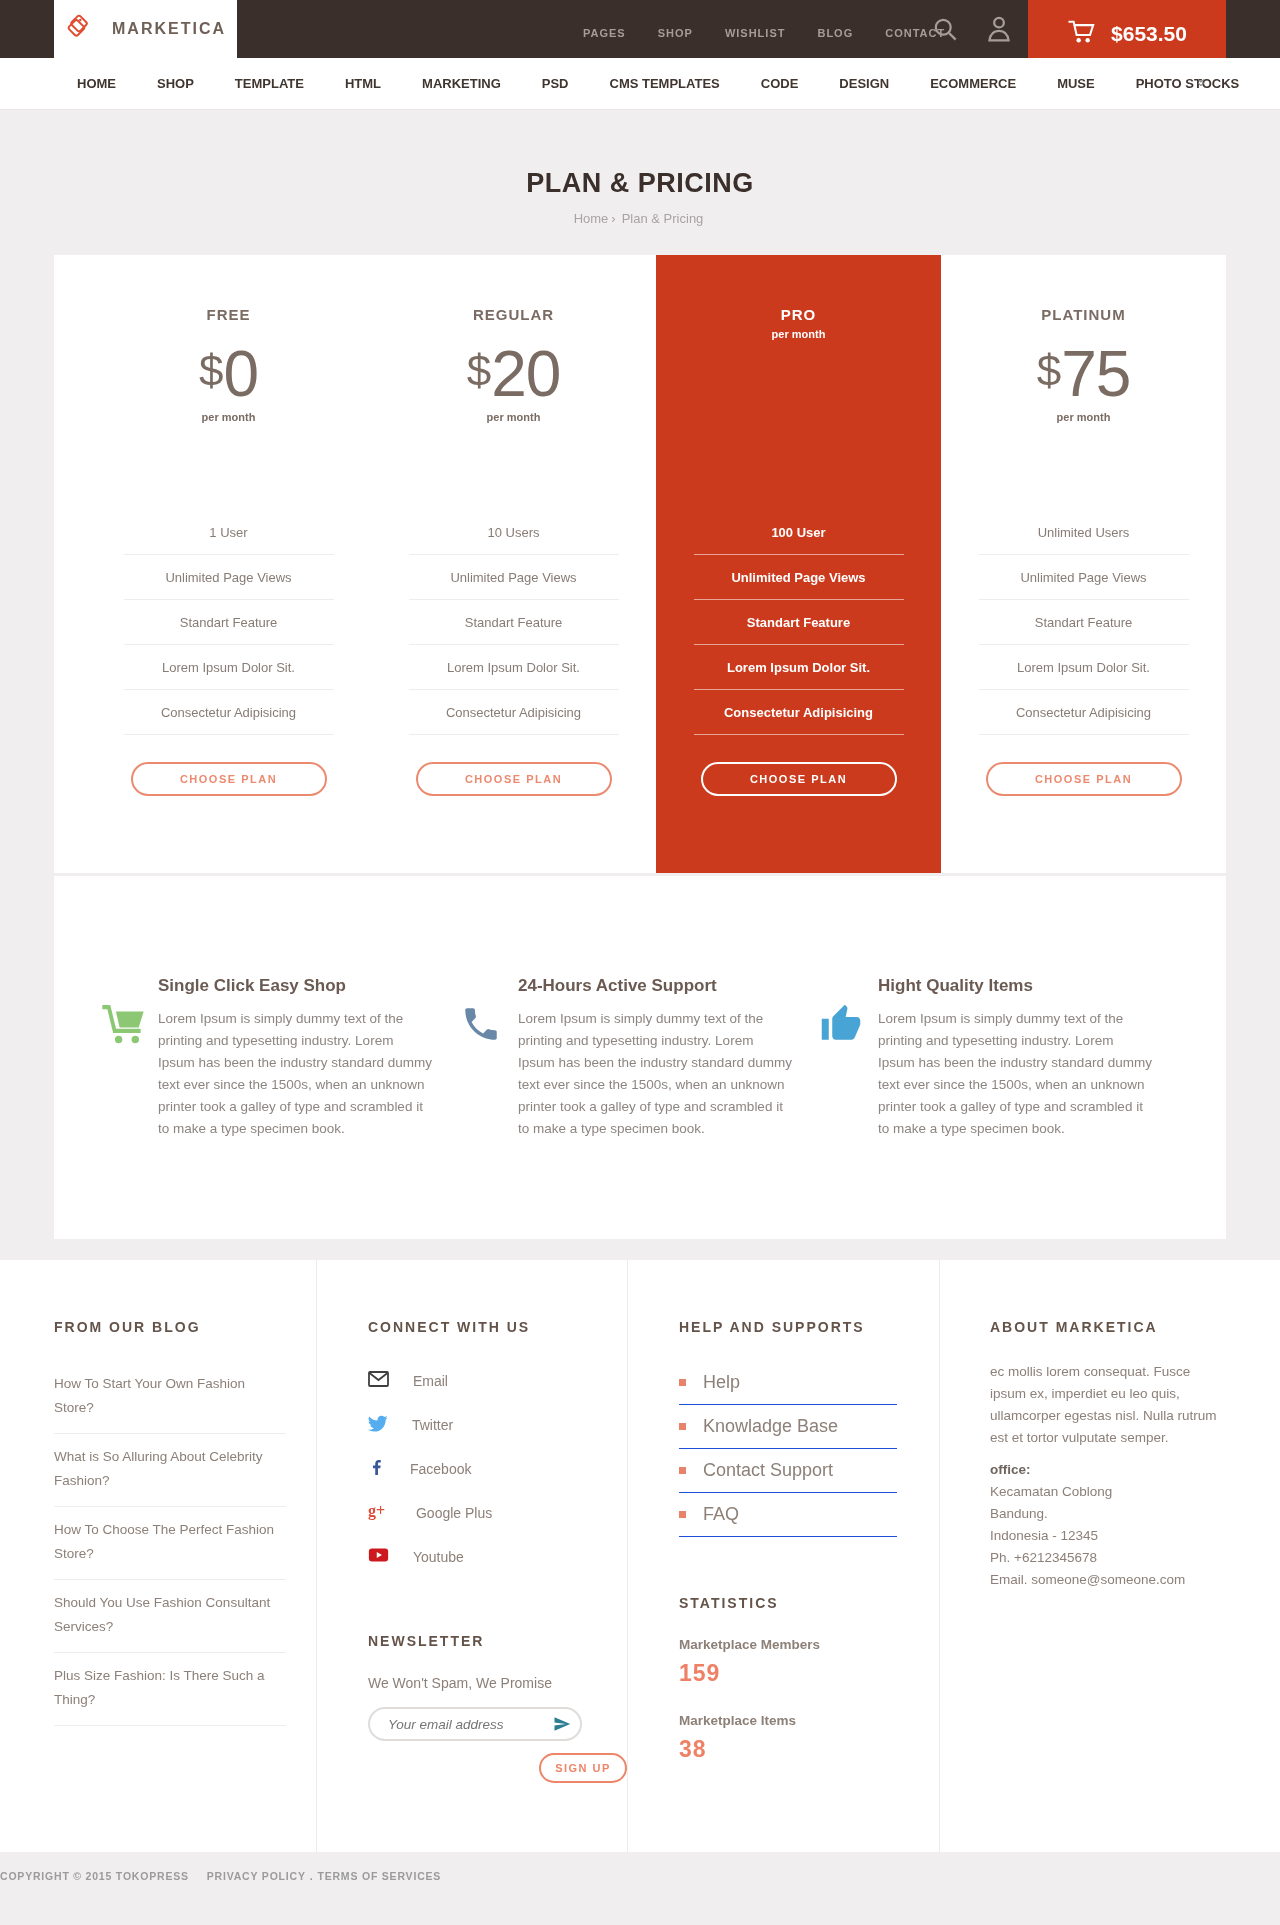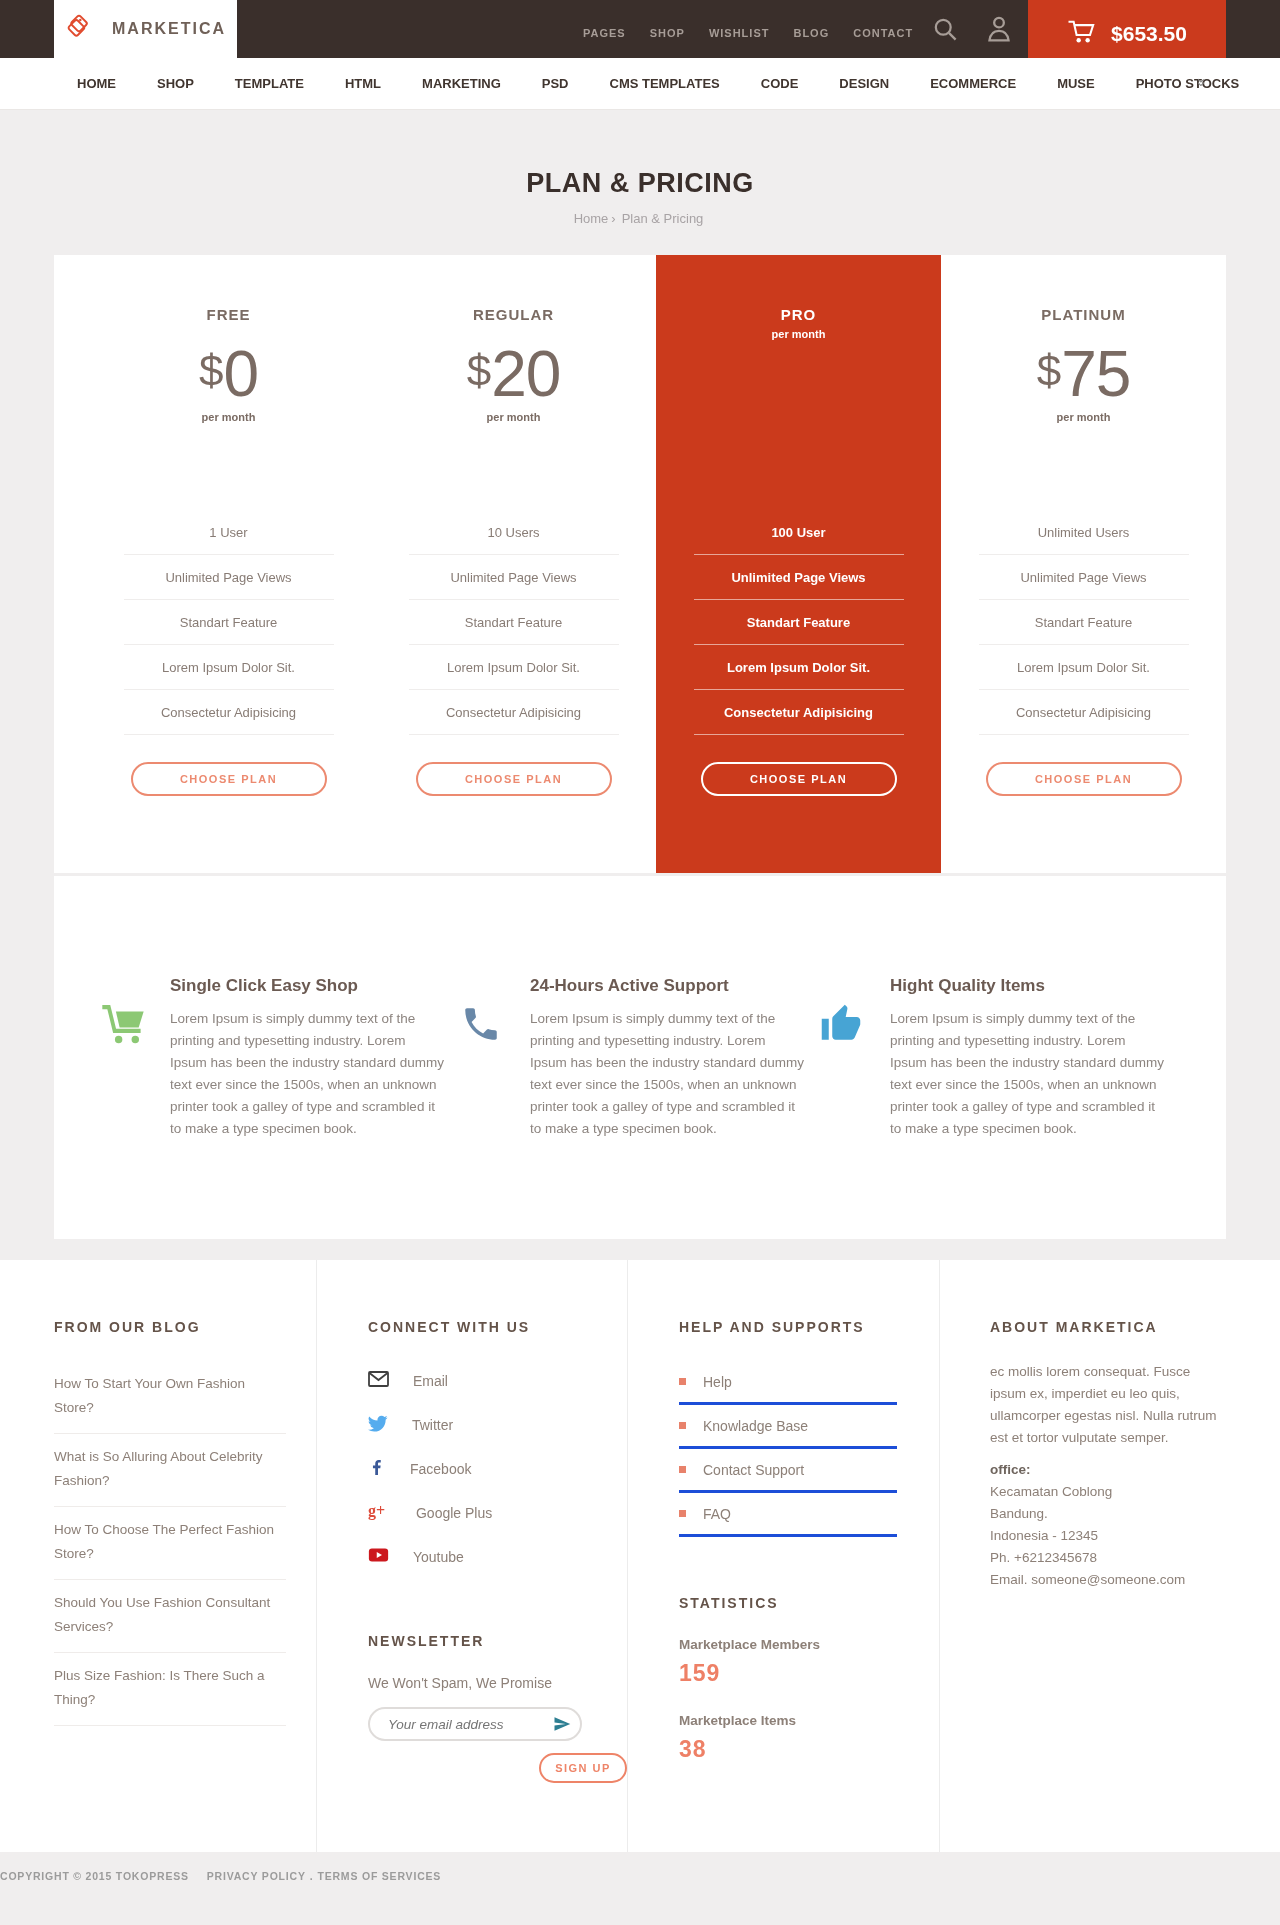--- a/index.html
+++ b/index.html
@@ -5,21 +5,21 @@
   *{box-sizing:border-box;margin:0;padding:0;}
   html,body{width:1280px;background:#f0eeee;font-family:"Liberation Sans",sans-serif;}
   a{text-decoration:none;cursor:pointer;}
   ul{list-style:none;}
 
   
   .topbar{position:relative;height:58px;background:#3a2f2b;}
   .logo{position:absolute;left:54px;top:0;width:183px;height:58px;background:#fff;
         display:flex;align-items:center;justify-content:center;gap:19px;}
   .logo-text{font-size:16px;font-weight:bold;letter-spacing:2px;color:#6f6057;}
-  .topnav{position:absolute;left:583px;top:0;height:65px;display:flex;align-items:center;gap:24px;}
+  .topnav{position:absolute;left:583px;top:0;height:65px;display:flex;align-items:center;gap:32px;}
   .topnav a{font-size:11px;font-weight:bold;letter-spacing:1px;color:#a79d97;}
   .tb-ic{position:absolute;top:16px;}
   .tb-ic.search{left:932px;}
   .tb-ic.user{left:986px;top:15px;}
   .cart{position:absolute;right:54px;top:0;width:198px;height:68px;background:#cb3a1d;
         display:flex;align-items:center;justify-content:center;gap:14px;}
   .cart-total{color:#fff;font-size:21px;font-weight:bold;}
 
   
   .mainnav{position:relative;height:52px;background:#fff;display:flex;align-items:center;
@@ -51,21 +51,21 @@
   .pro .features li{color:#fff;font-weight:bold;border-bottom-color:rgba(255,255,255,.55);}
   .choose{display:inline-block;margin-top:27px;width:196px;height:34px;line-height:30px;
           border:2px solid #ec8a70;border-radius:17px;background:transparent;
           color:#ec8a70;font-size:11px;font-weight:bold;letter-spacing:1.5px;font-family:inherit;cursor:pointer;}
   .pro .choose{border-color:#fff;color:#fff;}
 
   
   .features-card{margin-top:3px;background:#fff;display:flex;height:363px;padding:0 46px;}
   .feature{width:360px;display:flex;padding-top:100px;}
   .f-icon{width:46px;flex:none;margin-top:27px;}
-  .f-body{margin-left:24px;}
+  .f-body{margin-left:12px;}
   .f-title{font-size:17px;font-weight:bold;color:#6b5a52;}
   .f-text{margin-top:12px;width:274px;font-size:13.5px;line-height:22px;color:#8d8580;}
 
   
   .site-footer{margin-top:21px;background:#fff;}
   .footer-inner{margin:0 54px;display:flex;min-height:592px;}
   .fcol{padding-top:59px;}
   .fcol1{width:268px;}
   .fcol2{width:317px;padding-left:51px;border-left:1px solid #ececec;}
   .fcol3{width:318px;padding-left:51px;border-left:1px solid #ececec;}
@@ -81,22 +81,22 @@
   .nl-tag{margin-top:26px;font-size:14px;color:#8d8078;}
   .nl-box{position:relative;margin-top:16px;width:214px;}
   .nl-input{width:214px;height:34px;border:2px solid #dfdcda;border-radius:17px;background:#fff;
             padding:0 38px 0 18px;font-style:italic;font-size:13.5px;color:#7d7670;
             font-family:inherit;outline:none;}
   .nl-send{position:absolute;right:11px;top:8px;cursor:pointer;}
   .signup{display:block;margin:12px 0 0 auto;width:88px;height:30px;border:2px solid #ee8468;
           border-radius:15px;background:transparent;color:#ee8468;font-size:11px;font-weight:bold;
           letter-spacing:1.5px;font-family:inherit;cursor:pointer;}
   .help-list{margin-top:26px;width:218px;}
-  .help-list li{height:44px;display:flex;align-items:center;gap:17px;font-size:14px;color:#8d8078;
-                border-bottom:3px solid #1d4ed8;cursor:pointer;}
+  .help-list li{height:44px;display:flex;align-items:center;gap:17px;font-size:18px;color:#8d8078;
+                border-bottom:1px solid #1d4ed8;cursor:pointer;}
   .bullet{width:7px;height:7px;background:#e8826b;flex:none;}
   .stats-head{margin-top:58px;}
   .stat-label{margin-top:26px;font-size:13.5px;color:#8d8078;font-weight:bold;}
   .stat-value{margin-top:8px;font-size:23px;font-weight:bold;letter-spacing:1px;color:#ee8066;}
   .about-text{margin-top:26px;width:236px;font-size:13.5px;line-height:22px;color:#8d8078;}
   .office{margin-top:10px;font-size:13.5px;line-height:22px;color:#8d8078;}
   .office .office-label{font-weight:bold;color:#6f655e;}
 
   
   .copybar{height:47px;background:#f0eeee;display:flex;align-items:center;justify-content:flex-start;}

